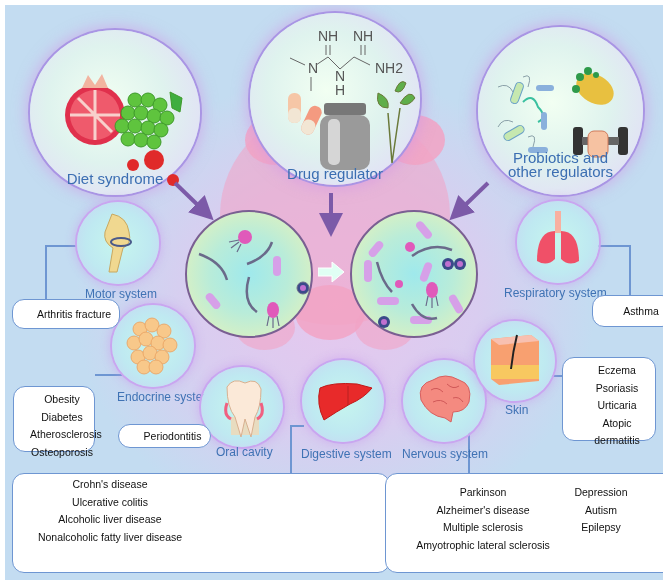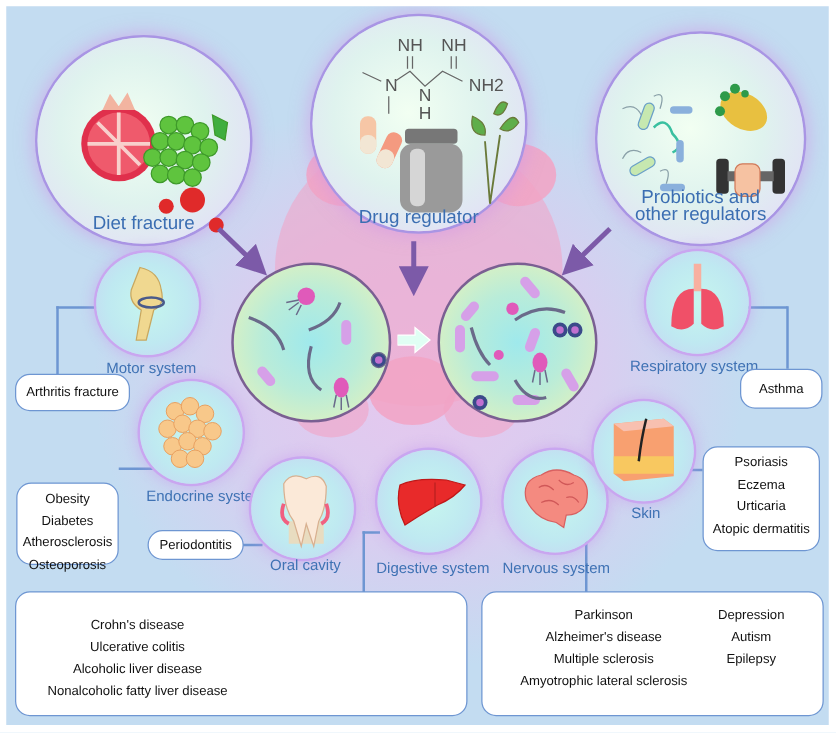--- a/index.html
+++ b/index.html
@@ -10,21 +10,21 @@
   .bubble{position:absolute;border-radius:50%;
     background:radial-gradient(circle at 45% 45%,#f2fff2 0%,#dff3ee 45%,#e2e0f6 80%,#d4c4ef 100%);
     box-shadow:0 0 0 2px #a995e4,0 0 14px 4px rgba(210,150,230,.55);}
   .bubble-label{position:absolute;left:0;right:0;text-align:center;color:#3b6eb2;font-size:15px;line-height:13px;}
   .organ{position:absolute;border-radius:50%;
     background:radial-gradient(circle at 50% 50%,#c6f6ee 0%,#bfe9f1 55%,#c8d2f3 100%);
     box-shadow:0 0 0 2px #c9a6f0,0 0 10px 3px rgba(200,150,235,.45);}
   .organ-label{position:absolute;color:#3f72b4;font-size:12px;white-space:nowrap;}
   .microbe{position:absolute;border-radius:50%;border:2px solid #7a5f92;
     background:radial-gradient(circle at 50% 50%,#9fe9ec 0%,#b9ecd9 45%,#eef3b4 100%);}
-  .box{position:absolute;background:#fff;border:1.5px solid #6e96d2;border-radius:12px;color:#111;font-size:10.5px;line-height:17.5px;text-align:center;}
+  .box{position:absolute;background:#fff;border:1.5px solid #6e96d2;border-radius:12px;color:#111;font-size:10.5px;line-height:17.5px;text-align:center;padding-left:16px;}
   .line{position:absolute;background:#6e96d2;}
   .arrow{position:absolute;}
   svg{display:block;}
   .col{position:absolute;text-align:center;}
 </style>
 </head>
 <body>
 
 <div id="panel">
 
@@ -61,21 +61,21 @@
           <circle cx="111" cy="110" r="7"></circle>
           <circle cx="124" cy="112" r="7"></circle>
         <path d="M140 62 L152 68 L150 82 L142 78 Z" fill="#3fae3f"></path>
       </g>
       <g fill="#e02a2a">
         <circle cx="124" cy="130" r="10"></circle>
           <circle cx="103" cy="135" r="6"></circle>
           <circle cx="143" cy="150" r="6"></circle>
       </g>
     </svg>
-    <div class="bubble-label" style="top:142px;">Diet fracture</div>
+    <div class="bubble-label" style="top:142px;">Diet syndrome</div>
   </div>
 
   <div class="bubble" style="left:245px;top:8px;width:170px;height:172px;">
     <svg width="170" height="172">
       <g fill="#555" font-family="Liberation Sans, sans-serif" font-size="14">
         <text x="68" y="28">NH</text>
         <text x="103" y="28">NH</text>
         <text x="58" y="60">N</text>
         <text x="85" y="68">N</text>
         <text x="85" y="82">H</text>
@@ -292,21 +292,21 @@
     <div>Diabetes</div>
     <div>Atherosclerosis</div>
     <div>Osteoporosis</div>
   </div>
 
   <div class="box" style="left:113px;top:419px;width:75px;height:22px;line-height:22px;">
     <div>Periodontitis</div>
   </div>
 
   <div class="box" style="left:7px;top:468px;width:360px;height:98px;">
-    <div class="col" style="left:12px;top:18px;width:170px;">
+    <div class="col" style="left:12px;top:2px;width:170px;">
       <div>Crohn's disease</div>
       <div>Ulcerative colitis</div>
       <div>Alcoholic liver disease</div>
       <div>Nonalcoholic fatty liver disease</div>
     </div>
   </div>
 
   <div class="box" style="left:380px;top:468px;width:272px;height:98px;">
     <div class="col" style="left:22px;top:10px;width:150px;">
       <div>Parkinson</div>
@@ -315,22 +315,22 @@
       <div>Amyotrophic lateral sclerosis</div>
     </div>
     <div class="col" style="left:180px;top:10px;width:70px;">
       <div>Depression</div>
       <div>Autism</div>
       <div>Epilepsy</div>
     </div>
   </div>
 
   <div class="box" style="left:557px;top:352px;width:94px;height:84px;padding-top:4px;box-sizing:border-box;">
+    <div>Eczema</div>
     <div>Psoriasis</div>
-    <div>Eczema</div>
     <div>Urticaria</div>
     <div>Atopic dermatitis</div>
   </div>
 
   <div class="box" style="left:587px;top:290px;width:64px;height:30px;line-height:30px;">
     <div>Asthma</div>
   </div>
 </div>
 
 </body></html>

